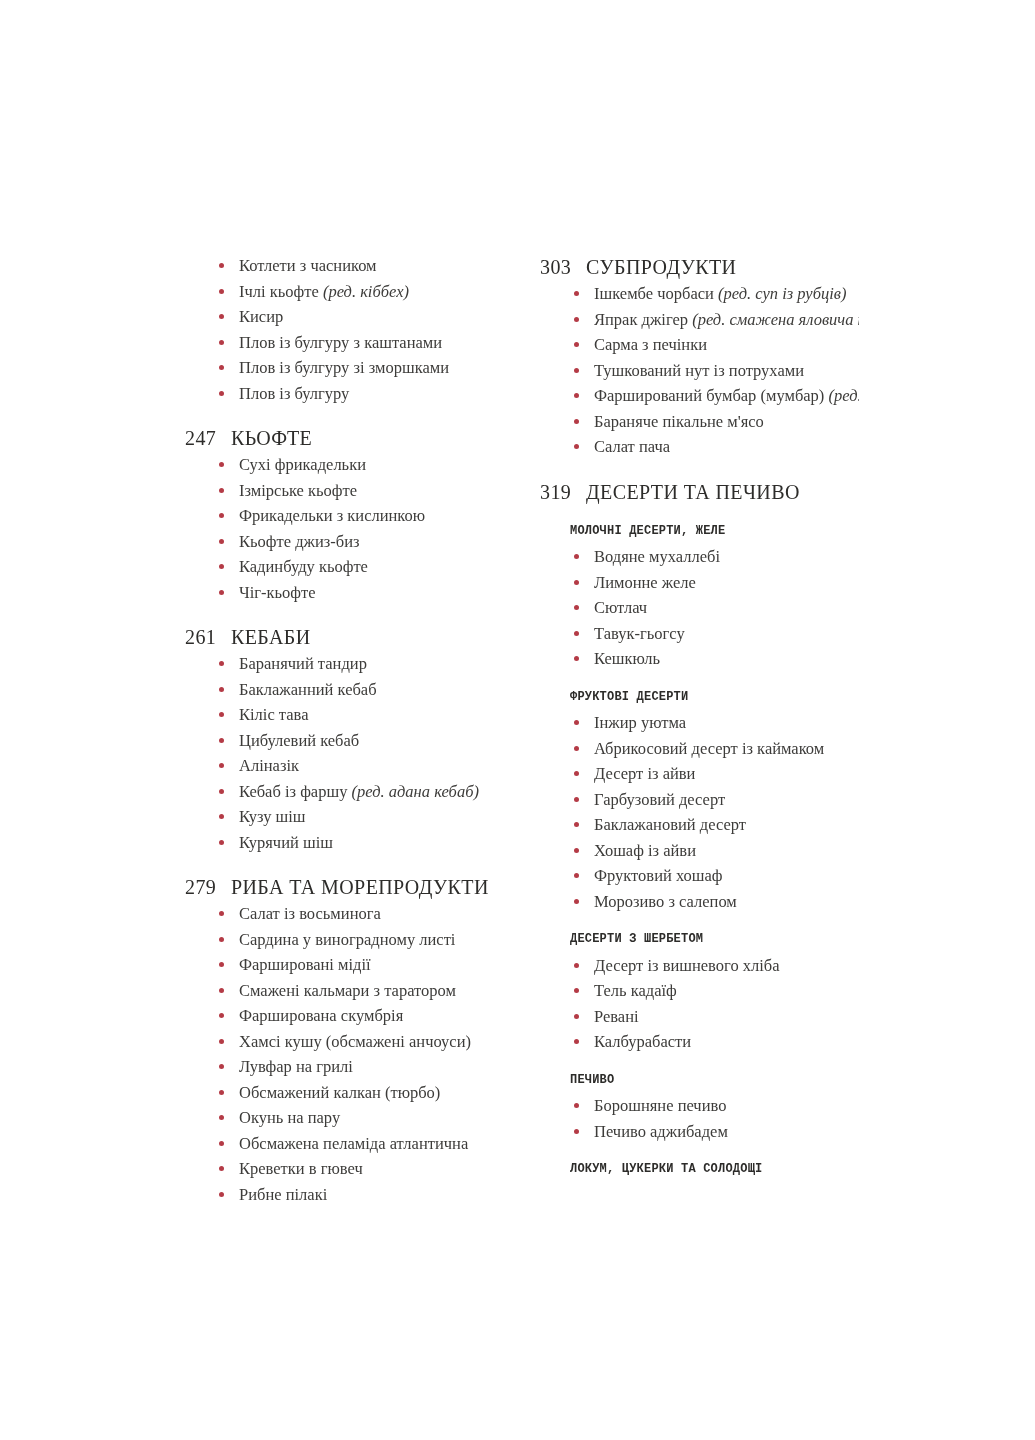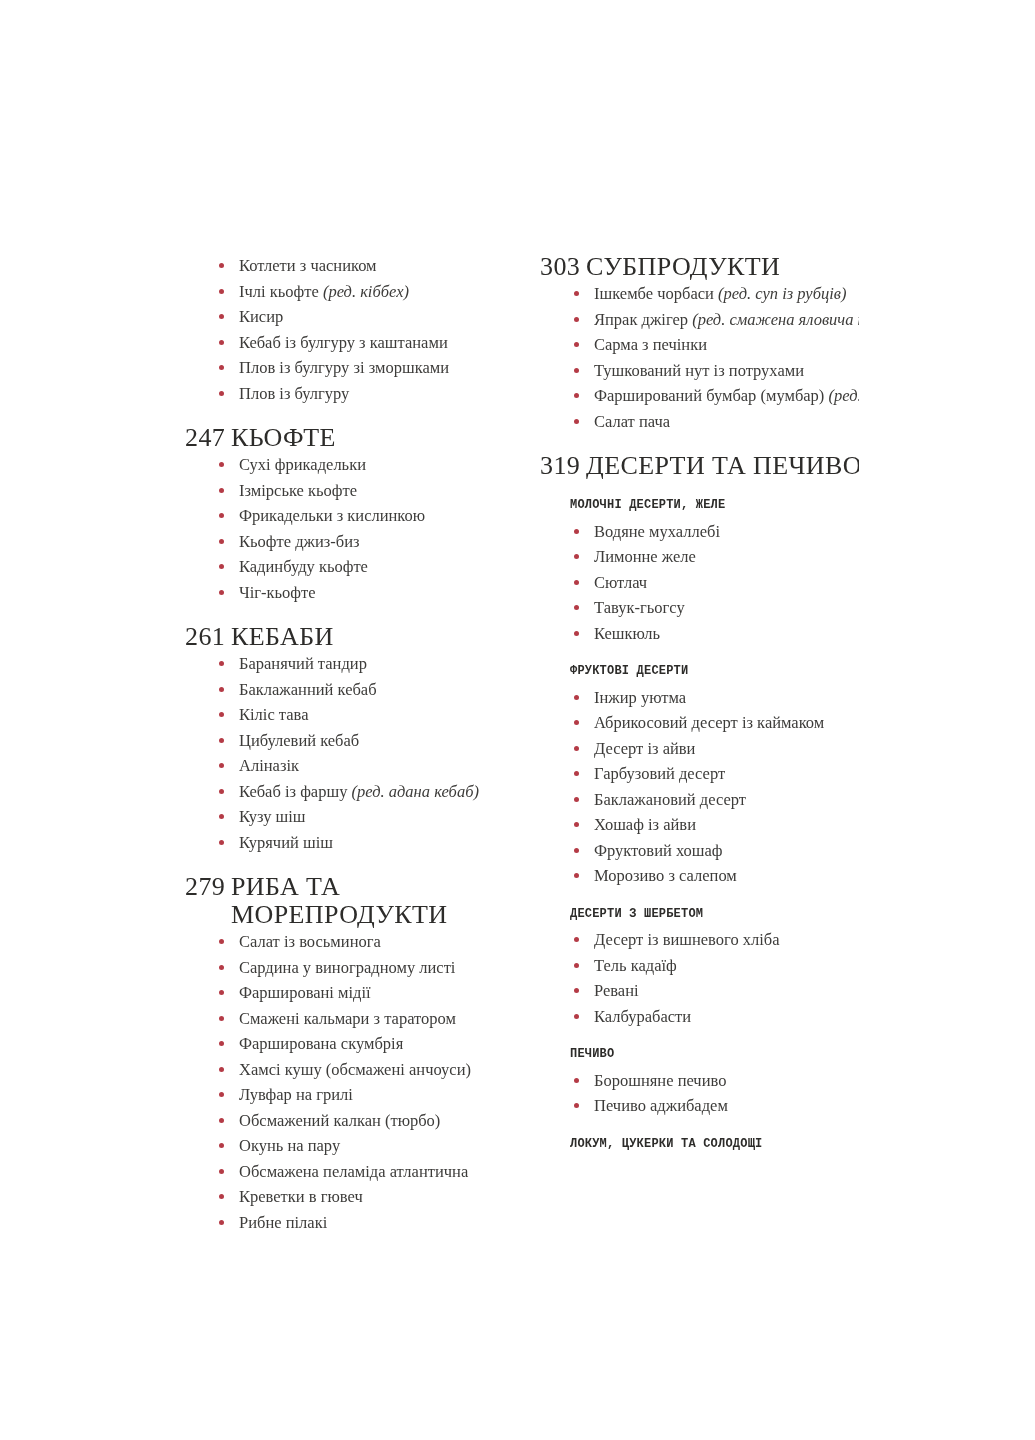--- a/index.html
+++ b/index.html
@@ -21,21 +21,21 @@
   .col-left  { width: 355px; }
   .col-right { width: 390px; }
 
   .section { display: block; }
 
   .heading {
     display: flex;
     align-items: baseline;
     line-height: 28px;
     margin: 18px 0 0 0;
-    font-size: 26px;
+    font-size: 20px;
     letter-spacing: 0.4px;
     color: #2d2c2a;
   }
   .section:first-child > .heading { margin-top: 0; }
   .heading .num {
     flex: 0 0 auto;
     min-width: 46px;
     color: #2d2c2a;
   }
   .heading .title { flex: 1 1 auto; }
@@ -73,21 +73,21 @@
 <body>
 
 <div class="page">
   <div class="columns">
     <div class="col col-left">
         <section class="section">
           <ul class="items">
             <li class="item"><span class="bullet"></span><span class="txt">Котлети з часником</span></li>
             <li class="item"><span class="bullet"></span><span class="txt">Ічлі кьофте</span> <span class="note">(ред. кіббех)</span></li>
             <li class="item"><span class="bullet"></span><span class="txt">Кисир</span></li>
-            <li class="item"><span class="bullet"></span><span class="txt">Кебаб із булгуру з каштанами</span></li>
+            <li class="item"><span class="bullet"></span><span class="txt">Плов із булгуру з каштанами</span></li>
             <li class="item"><span class="bullet"></span><span class="txt">Плов із булгуру зі зморшками</span></li>
             <li class="item"><span class="bullet"></span><span class="txt">Плов із булгуру</span></li>
           </ul>
         </section>
         <section class="section">
           <div class="heading">
             <span class="num">247</span>
             <span class="title">КЬОФТЕ</span>
           </div>
           <ul class="items">
@@ -141,20 +141,21 @@
           <div class="heading">
             <span class="num">303</span>
             <span class="title">СУБПРОДУКТИ</span>
           </div>
           <ul class="items">
             <li class="item"><span class="bullet"></span><span class="txt">Ішкембе чорбаси</span> <span class="note">(ред. суп із рубців)</span></li>
             <li class="item"><span class="bullet"></span><span class="txt">Япрак джігер</span> <span class="note">(ред. смажена яловича печінка)</span></li>
             <li class="item"><span class="bullet"></span><span class="txt">Сарма з печінки</span></li>
             <li class="item"><span class="bullet"></span><span class="txt">Тушкований нут із потрухами</span></li>
             <li class="item"><span class="bullet"></span><span class="txt">Фарширований бумбар (мумбар)</span> <span class="note">(ред. кишка)</span></li>
+            <li class="item"><span class="bullet"></span><span class="txt">Бараняче пікальне м'ясо</span></li>
             <li class="item"><span class="bullet"></span><span class="txt">Салат пача</span></li>
           </ul>
         </section>
         <section class="section">
           <div class="heading">
             <span class="num">319</span>
             <span class="title">ДЕСЕРТИ ТА ПЕЧИВО</span>
           </div>
           <div class="subheading">МОЛОЧНІ ДЕСЕРТИ, ЖЕЛЕ</div>
           <ul class="items">

